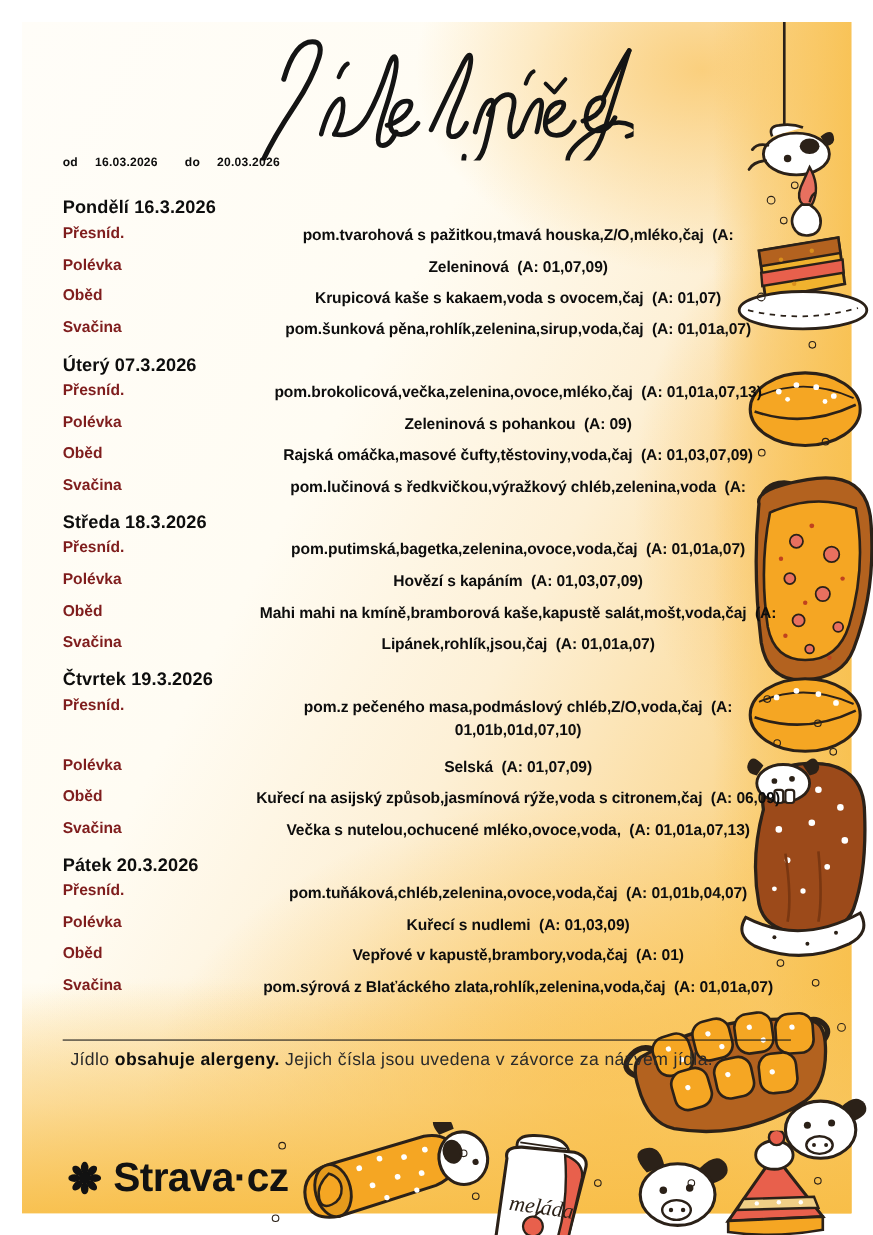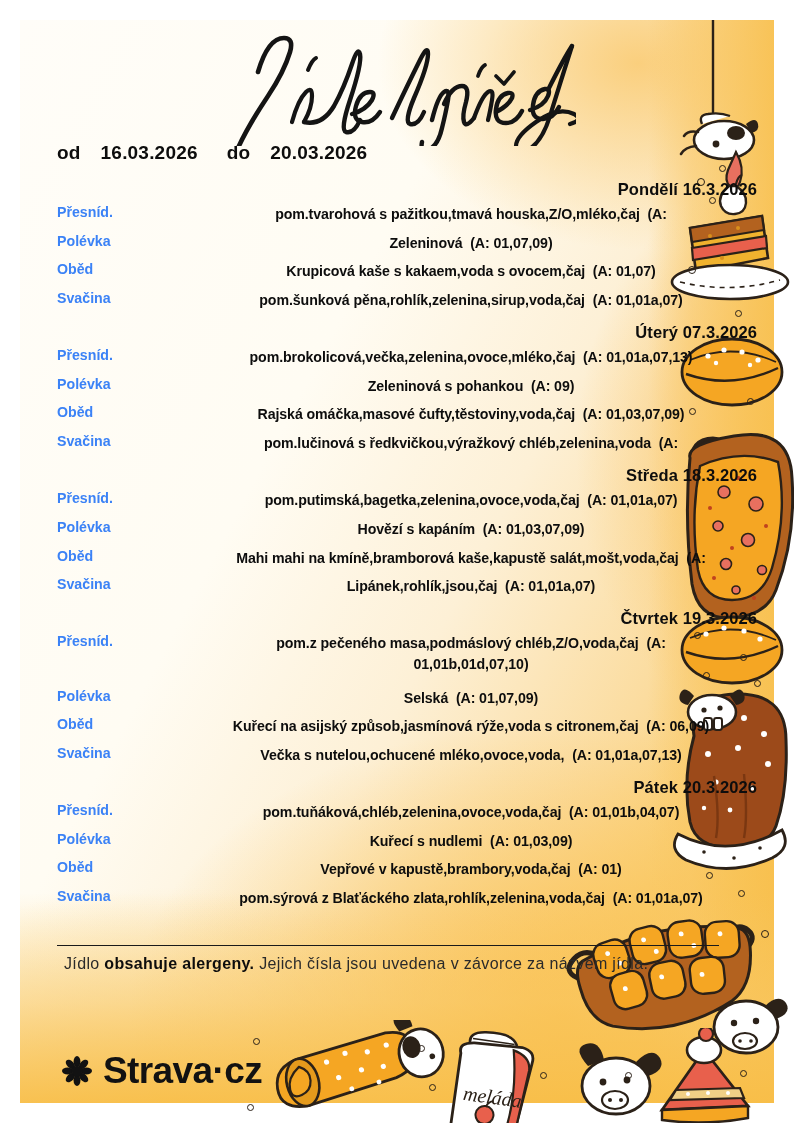--- a/index.html
+++ b/index.html
@@ -63,21 +63,21 @@
     position: absolute;
     left: 196px;
     top: 26px;
     width: 380px;
     height: 120px;
   }
   .period {
     position: absolute;
     left: 57px;
     top: 142px;
-    font-size: 19px;
+    font-size: 11px;
     font-weight: bold;
     color: #0d0d0d;
     letter-spacing: .2px;
     white-space: nowrap;
   }
   .period .gap { display: inline-block; width: 9px; }
 
   
   .menu {
     position: absolute;
@@ -86,33 +86,32 @@
     width: 700px;
   }
   .day { margin-bottom: 2px; }
   .day-name {
     font-size: 16.5px;
     font-weight: bold;
     color: #0d0d0d;
     margin: 0 0 5px 0;
     letter-spacing: .1px;
     white-space: nowrap;
-    text-align: right;
   }
   .day + .day .day-name { margin-top: 13px; }
   .meal {
     display: flex;
     align-items: flex-start;
     margin-bottom: 8.5px;
   }
   .meal-label {
     flex: 0 0 128px;
     font-size: 14.2px;
     font-weight: bold;
-    color: #3b82f6;
+    color: #7f1d1d;
     white-space: nowrap;
   }
   .meal-desc {
     flex: 1 1 auto;
     font-size: 14.2px;
     font-weight: bold;
     color: #0d0d0d;
     line-height: 1.42;
     letter-spacing: -.1px;
     white-space: pre-wrap;

